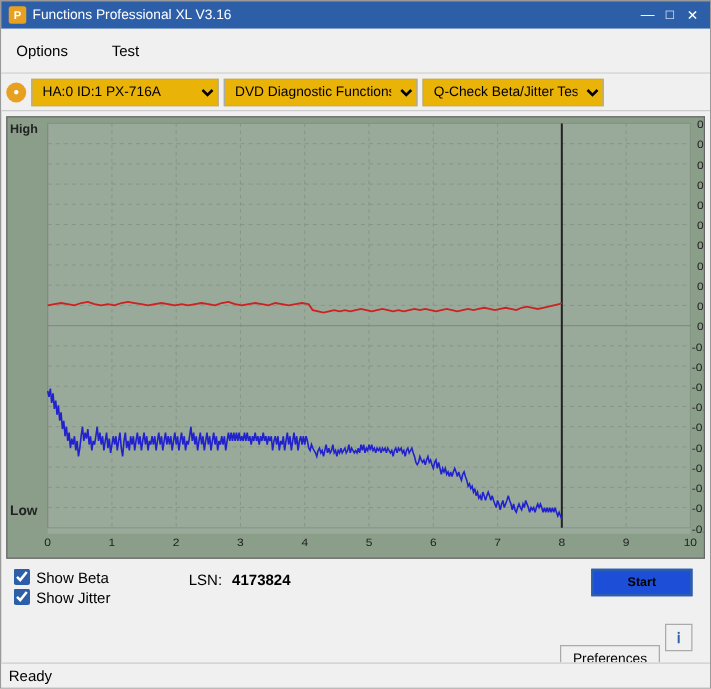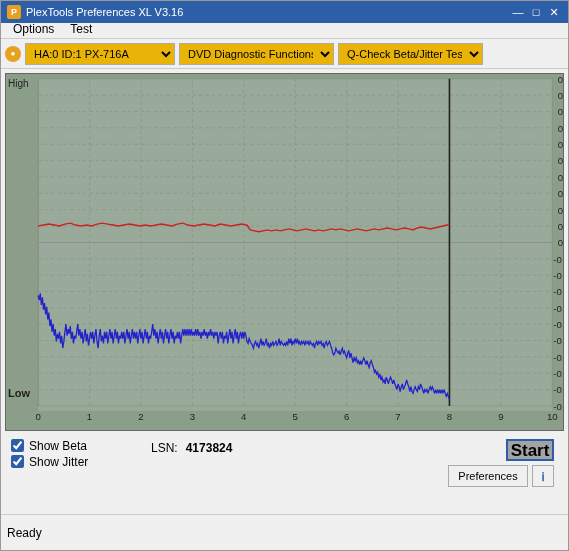--- a/index.html
+++ b/index.html
@@ -60,27 +60,28 @@
       background: none;
       border: none;
       color: white;
       cursor: pointer;
       font-size: 11px;
       display: flex;
       align-items: center;
       justify-content: center;
     }
     .menu-bar {
-      height: 16px;
-      background: #f0f0f0;
-      display: flex;
-      align-items: flex-end;
+      height: 36px;
+      background: #f0f0f0;
+      display: flex;
+      align-items: center;
       padding: 0 4px;
       border-bottom: 1px solid #ccc;
       flex-shrink: 0;
+      gap: 19px;
     }
     .menu-item {
       padding: 2px 8px;
       cursor: pointer;
       font-size: 12px;
     }
     .toolbar {
       height: 30px;
       background: #f0f0f0;
       display: flex;
@@ -131,21 +132,21 @@
     .chart-canvas {
       width: 100%;
       height: 100%;
     }
     .chart-label-high {
       position: absolute;
       top: 4px;
       left: 2px;
       font-size: 10px;
       color: #222;
-      font-weight: normal;
+      font-weight: bold;
     }
     .chart-label-low {
       position: absolute;
       bottom: 31px;
       left: 2px;
       font-size: 11px;
       color: #222;
       font-weight: bold;
     }
     .bottom-bar {
@@ -196,71 +197,72 @@
     }
     .action-buttons {
       display: flex;
       flex-direction: column;
       align-items: flex-end;
       gap: 4px;
       margin-left: auto;
       padding-right: 4px;
     }
     .btn-start {
-      width: 48px;
+      width: 81px;
       height: 22px;
-      background: #a3a3a3;
+      background: #1d4ed8;
       border: 2px solid #2c5fa8;
-      font-size: 17px;
+      font-size: 10px;
       cursor: pointer;
       font-weight: bold;
     }
     .btn-preferences {
       width: 80px;
       height: 22px;
       background: #f0f0f0;
       border: 1px solid #aaa;
       font-size: 11px;
       cursor: pointer;
+      margin-top: 35px;
     }
     .btn-info {
       width: 22px;
       height: 22px;
       background: #f0f0f0;
       border: 1px solid #aaa;
       font-size: 12px;
       cursor: pointer;
       color: #2c5fa8;
       font-weight: bold;
     }
     .pref-info-row {
       display: flex;
       gap: 4px;
       align-items: center;
     }
     .status-bar {
-      height: 36px;
+      height: 20px;
       background: #f0f0f0;
       border-top: 1px solid #ccc;
       display: flex;
       align-items: center;
       padding: 0 6px;
       font-size: 12px;
       flex-shrink: 0;
     }
   </style>
 </head>
 <body>
 
 <div class="window">
 
   <div class="title-bar">
     <div class="title-bar-left">
       <div class="title-icon">P</div>
-      <span class="title-text">PlexTools Preferences XL V3.16</span>
+      <span class="title-text">Functions Professional XL V3.16</span>
     </div>
     <div class="title-controls">
       <button class="title-btn">—</button>
       <button class="title-btn">□</button>
       <button class="title-btn close">✕</button>
     </div>
   </div>
 
   <div class="menu-bar">
     <div class="menu-item">Options</div>

